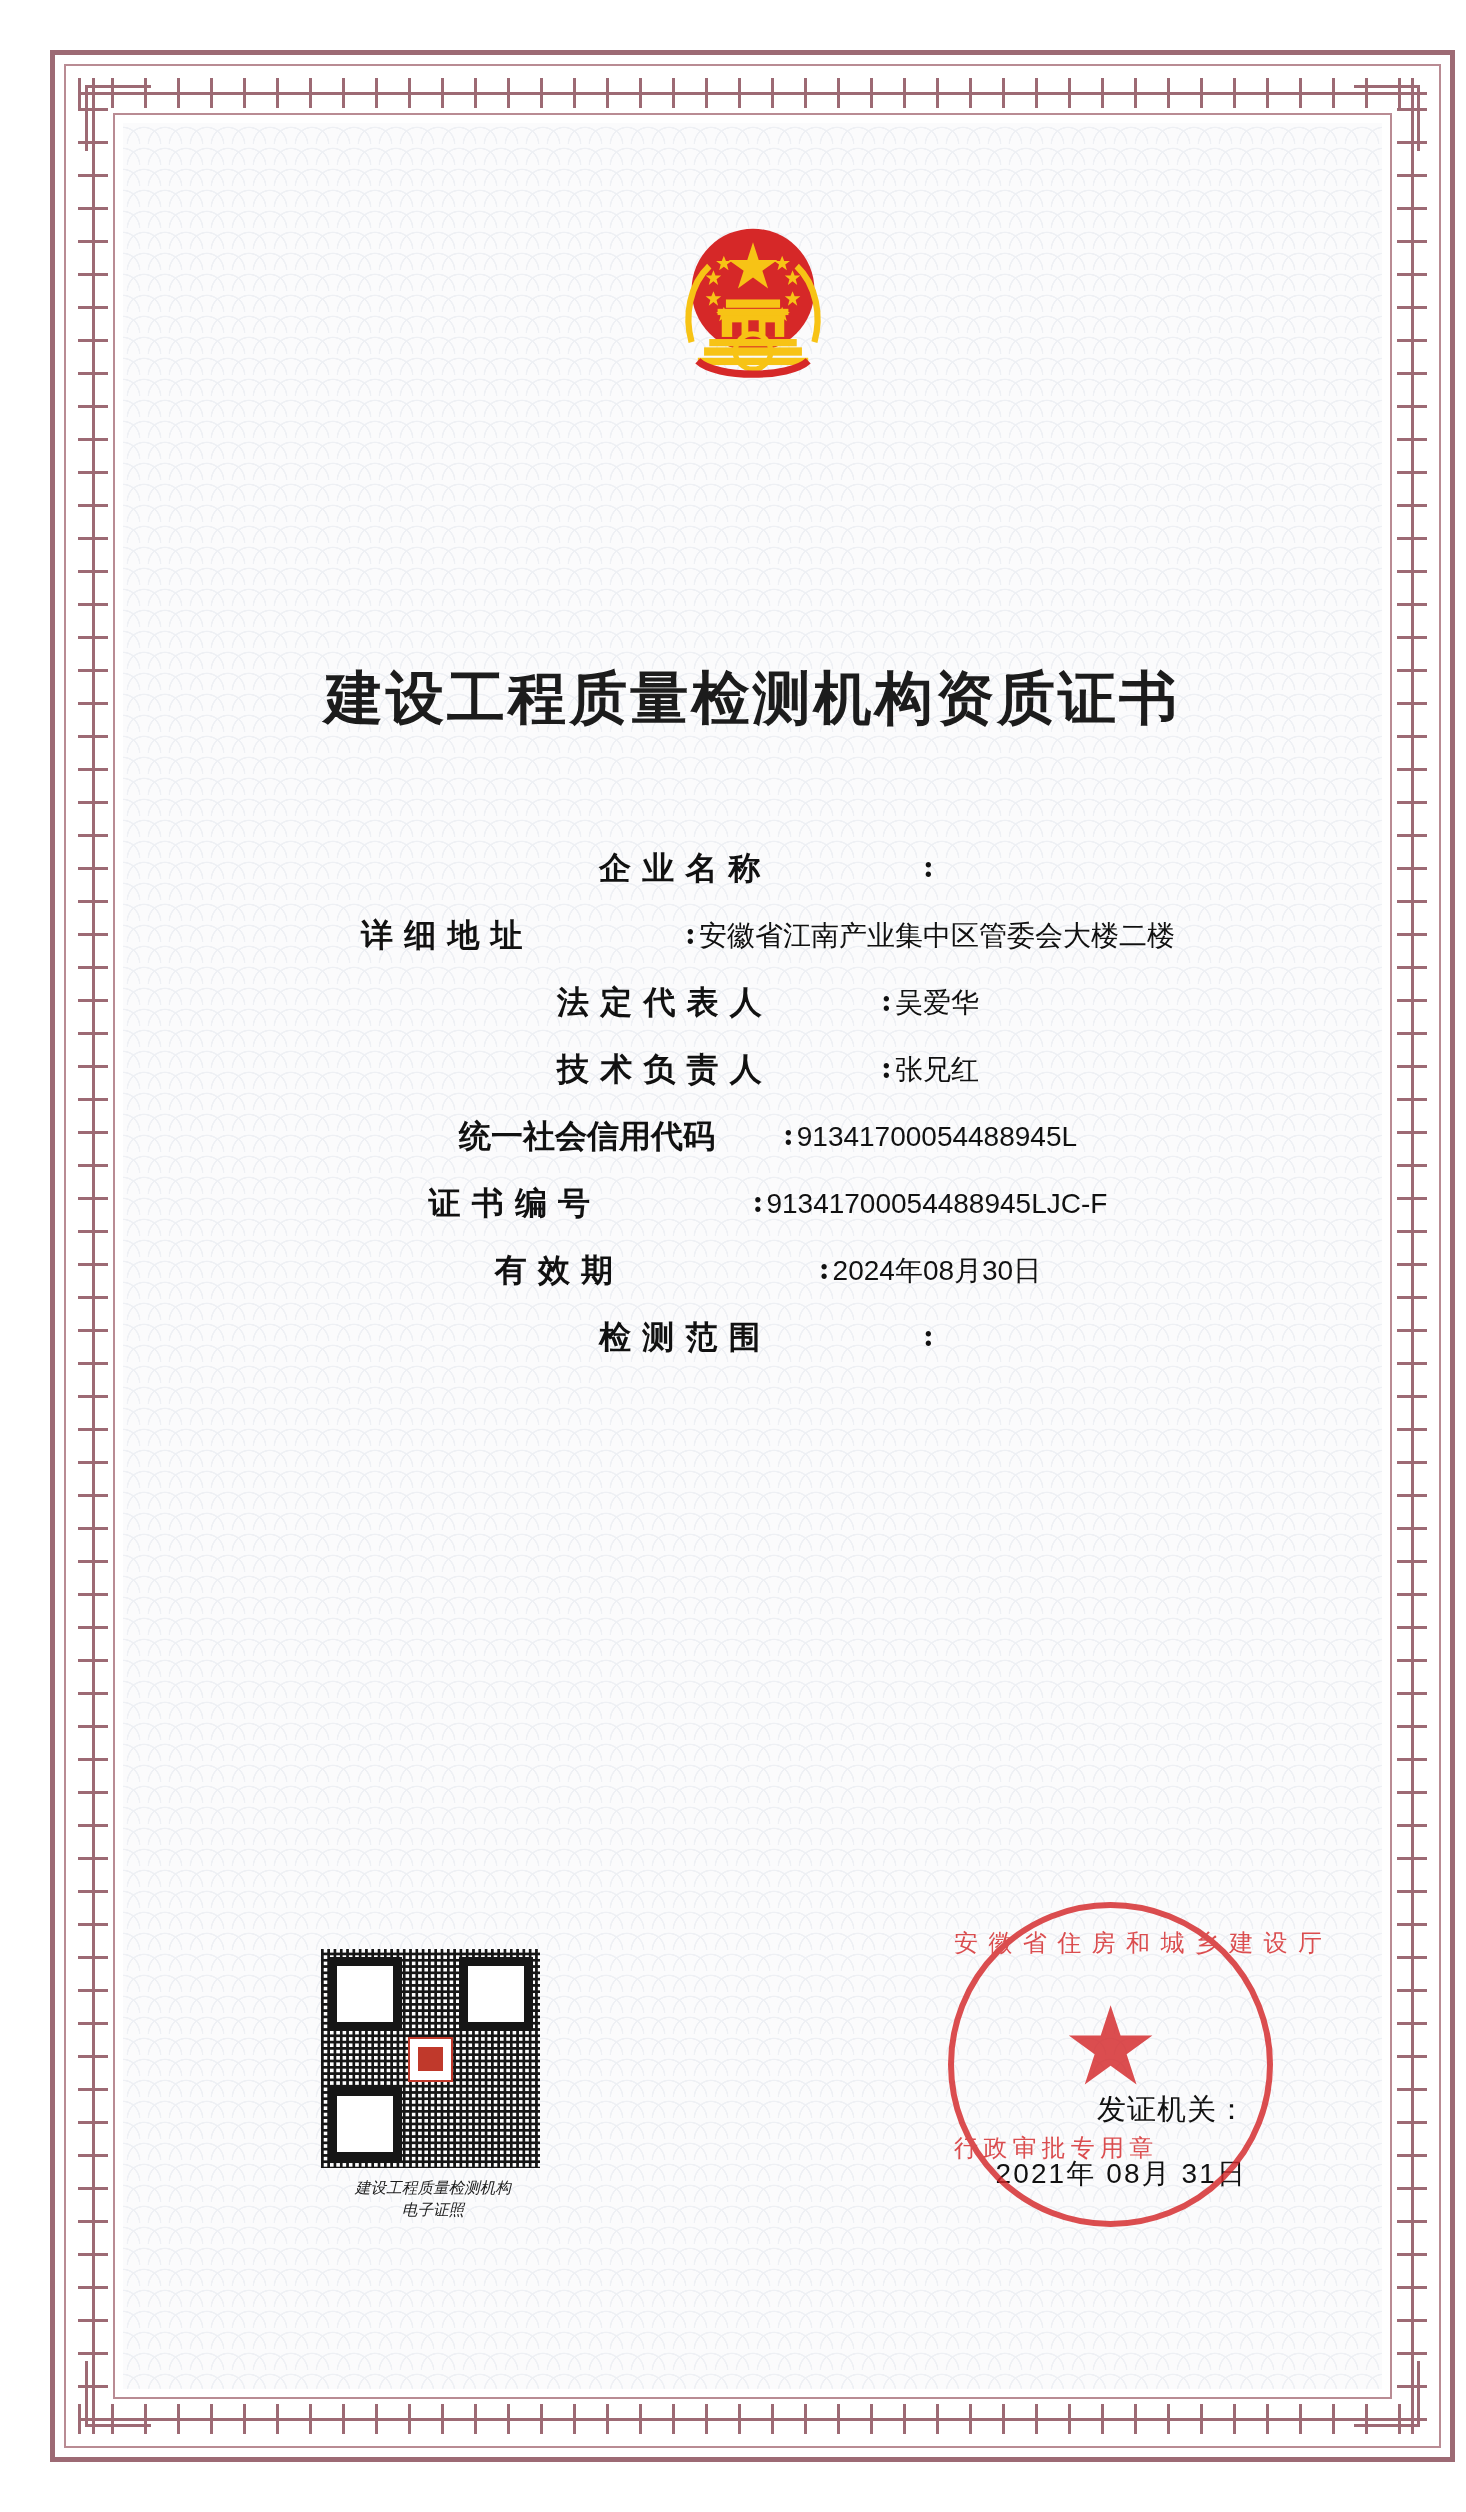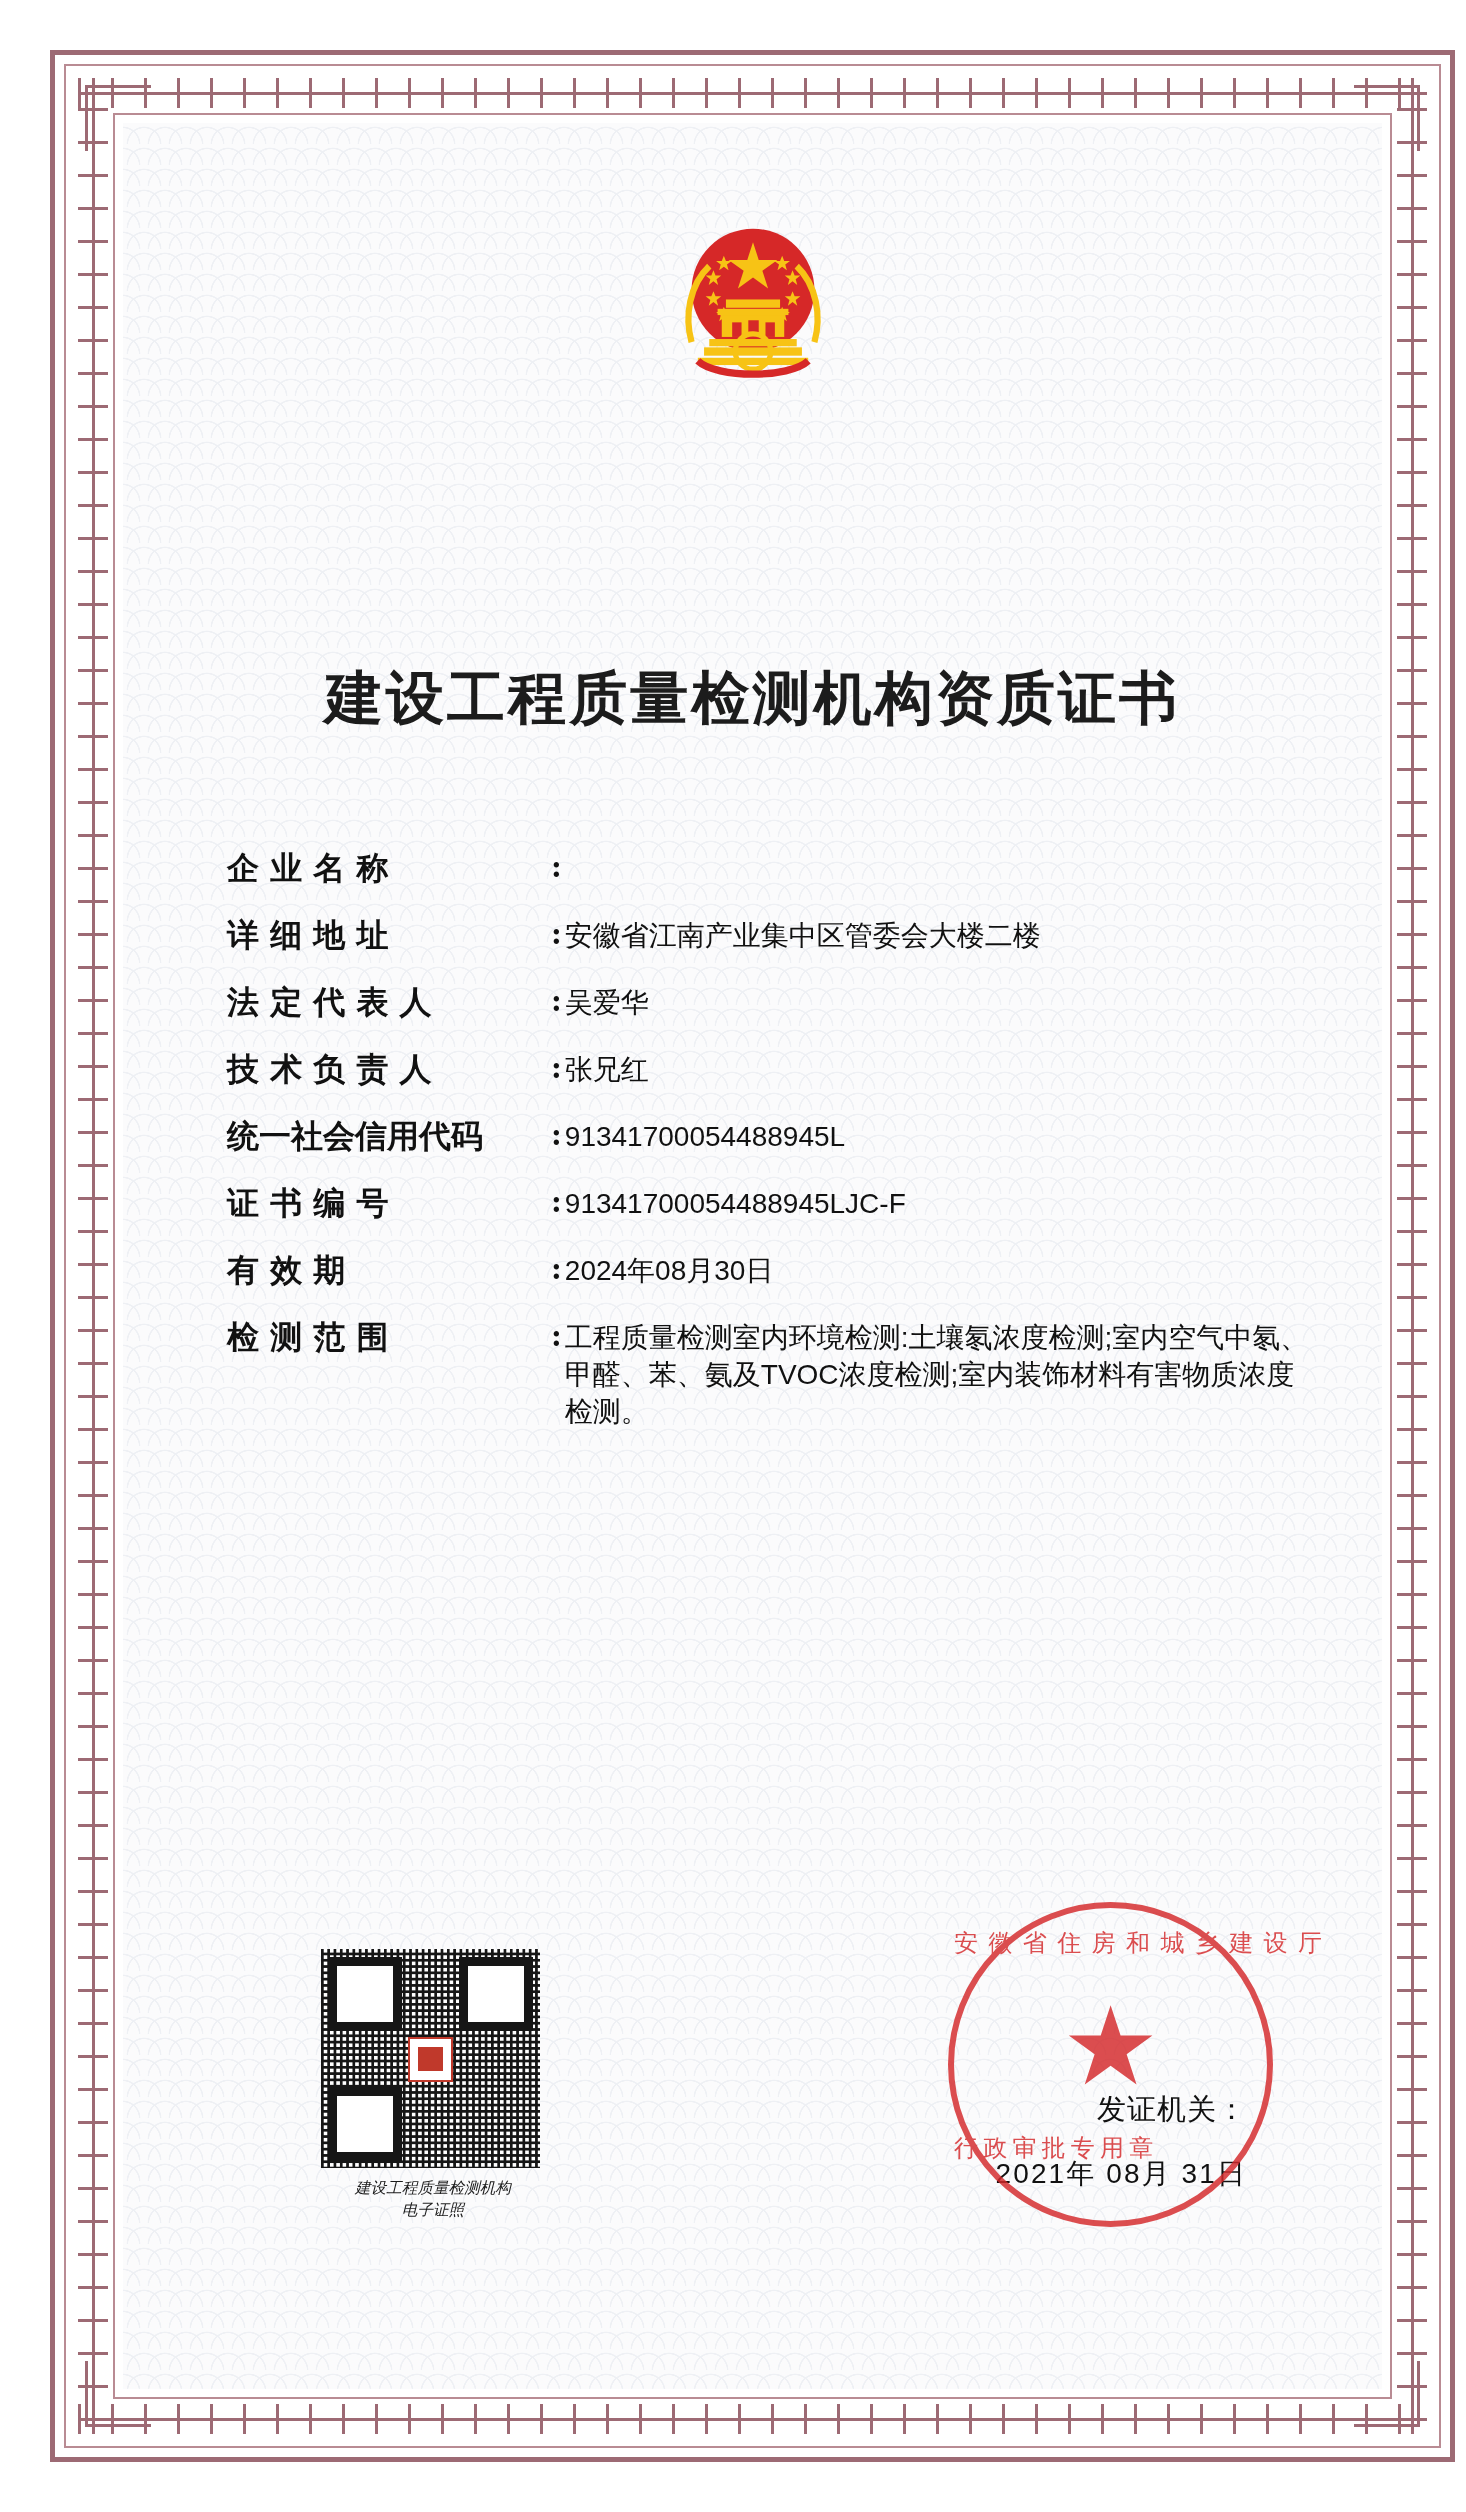--- a/index.html
+++ b/index.html
@@ -139,20 +139,21 @@
   .fields {
     position: absolute;
     left: 104px;
     right: 73px;
     top: 724px;
   }
   .field-row {
     display: flex;
     align-items: flex-start;
     margin-bottom: 23px;
+    justify-content: center;
   }
   .field-label {
     width: 323px;
     flex: 0 0 323px;
     font-family: "DejaVu Serif", serif;
     font-weight: bold;
     font-size: 32px;
     color: #111;
     display: flex;
     justify-content: space-between;
@@ -412,21 +413,20 @@
 
       <div class="field-row">
         <div class="field-label">有 效 期</div>
         <div class="field-colon">:</div>
         <div class="field-value">2024年08月30日</div>
       </div>
 
       <div class="field-row">
         <div class="field-label">检 测 范 围</div>
         <div class="field-colon">:</div>
-        <div class="field-value">工程质量检测室内环境检测:土壤氡浓度检测;室内空气中氡、甲醛、苯、氨及TVOC浓度检测;室内装饰材料有害物质浓度检测。</div>
       </div>
 
     </div>
 
     <div class="qr-block">
       <div class="qr-img">
         <div class="qr-eye-bl"></div>
         <div class="qr-center-logo"></div>
       </div>
       <div class="qr-caption">

